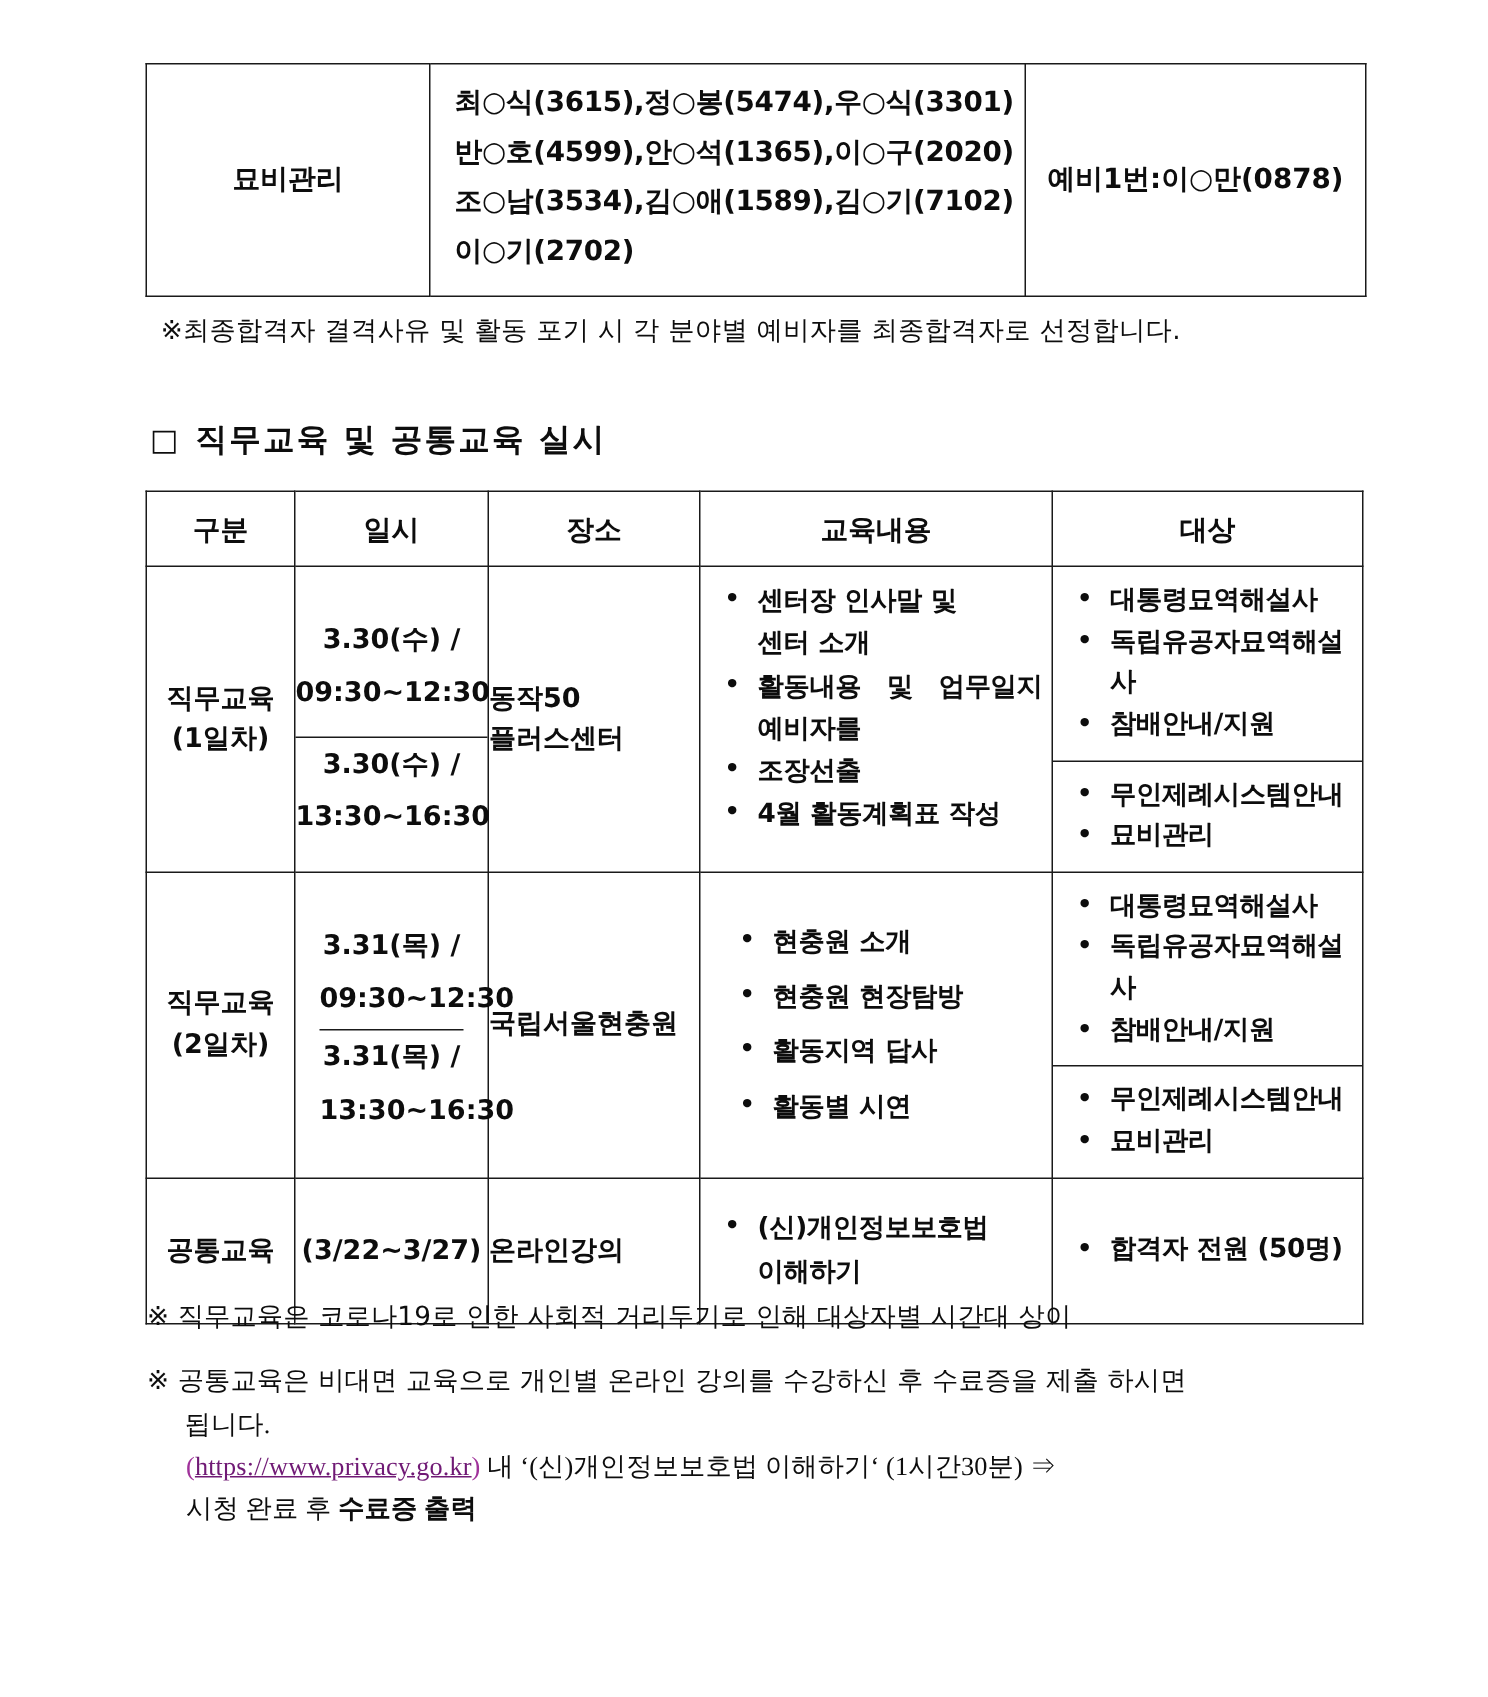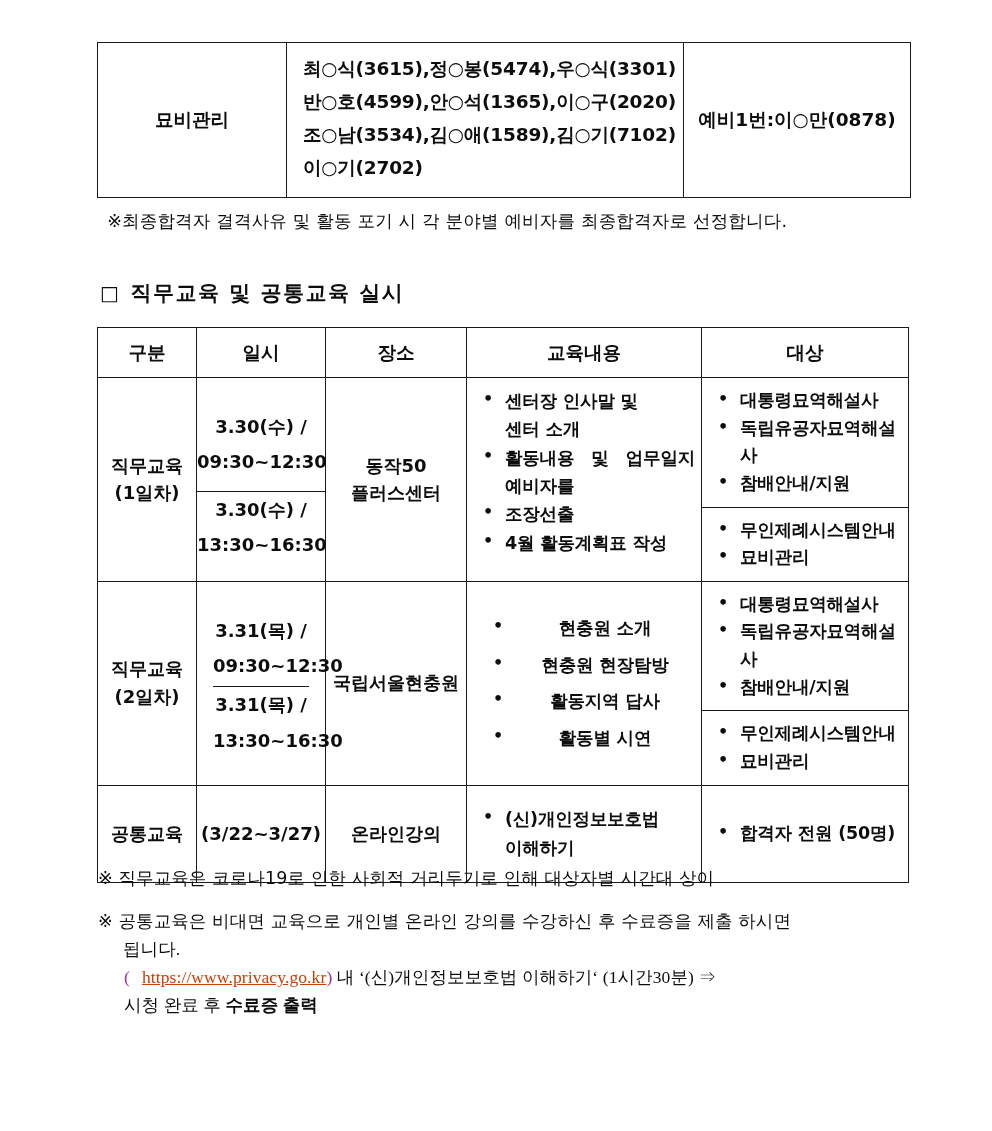--- a/index.html
+++ b/index.html
@@ -116,21 +116,21 @@
     height: 49px;
     text-align: center;
     font-size: 18.5px;
   }
 
   .cell-center {
     text-align: center;
     line-height: 1.55;
   }
   .cell-bold {
-    text-align: center;
+    text-align: left;
     font-weight: bold;
     line-height: 1.55;
   }
   .cell-when {
     text-align: center;
     line-height: 1.95;
     font-size: 17.5px;
   }
 
   
@@ -194,23 +194,22 @@
     font-family: Liberation Serif, serif;
   }
   .foot-2 { left: 98px; top: 864px; }
   .foot-3 { left: 98px; top: 907px; }
   .foot-num { left: 99px; top: 963px; }
   .foot-num .hang { text-indent: -23px; padding-left: 23px; }
   .foot-num b { font-weight: bold; }
   .foot-star { left: 98px; top: 1072px; }
 
   a.url-link {
-    color: #c2410c;
+    color: #701a75;
     text-decoration: underline;
-    margin-left: 12px;
   }
   .paren-link { color: #a0329b; }
 </style>
 </head>
 <body>
 
 <div class="page">
 
   <table class="tbl-top">
     <tbody>
@@ -344,21 +343,21 @@
                 <div>13:30~16:30</div>
               </td>
             </tr>
           </tbody>
             </table>
         </td>
         <td class="cell-bold">
           <div>국립서울현충원</div>
         </td>
         <td style="vertical-align:middle;">
-          <ul class="bul" style="padding-left:24px;text-align:center;">
+          <ul class="bul" style="padding-left:24px;">
             <li style="line-height:2.1;">현충원 소개</li>
             <li style="line-height:2.1;">현충원 현장탐방</li>
             <li style="line-height:2.1;">활동지역 답사</li>
             <li style="line-height:2.1;">활동별 시연</li>
           </ul>
         </td>
         <td style="padding:0;">
           <table class="sub">
             <tbody>
                 <tr style="height:96px;">

